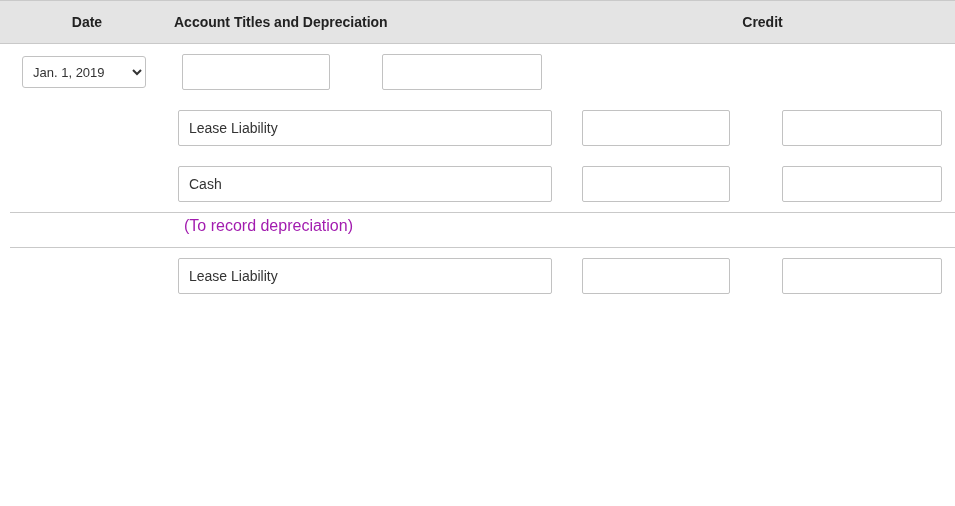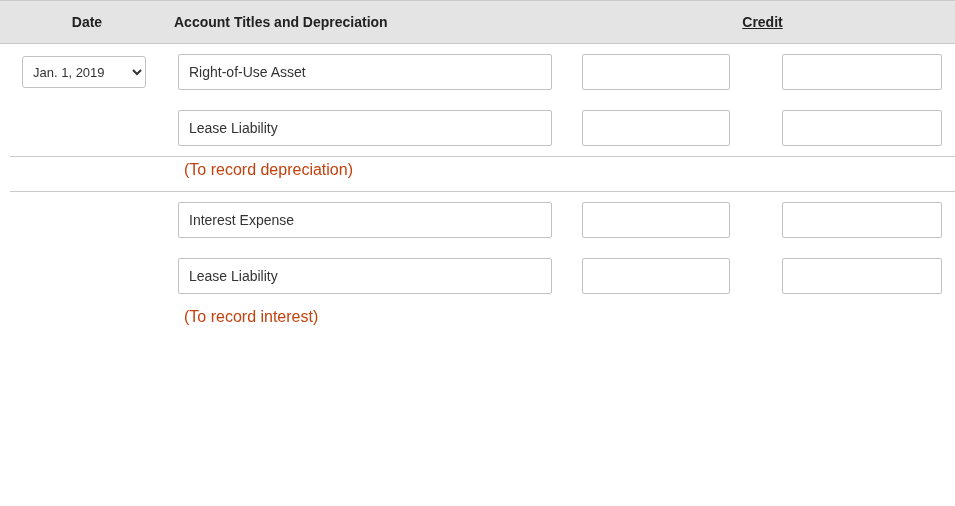--- a/index.html
+++ b/index.html
@@ -18,21 +18,21 @@
     border-top: 1px solid #c9c9c9;
     border-bottom: 1px solid #c9c9c9;
     height: 44px;
     align-items: center;
     font-weight: bold;
     color: #222;
   }
   .col-date   { width: 170px; text-align: center; padding-left: 4px; }
   .col-acct   { width: 400px; text-align: left;   padding-left: 4px; }
   .col-debit  { width: 190px; text-align: center; }
-  .col-credit { flex: 1;      text-align: center; text-decoration: underline; }
+  .col-credit { flex: 1;      text-align: center; }
 
   .tbody-row {
     display: flex;
     align-items: center;
     min-height: 56px;
     padding-top: 4px;
     padding-bottom: 4px;
   }
   .section-divider {
     border-top: 1px solid #c9c9c9;
@@ -69,44 +69,41 @@
   input.amt-input-credit { width: 160px; }
   
   .cell.col-credit input.amt-input-credit { margin-right: 0; }
 
   .explain-row {
     display: flex;
     padding: 4px 0 12px 0;
   }
   .explain-text {
     font-size: 16px;
-    color: #c2410c;
+    color: #a21caf;
     padding-left: 6px;
   }
 </style>
 </head>
 <body>
 
 <div class="journal">
 
   <div class="thead">
     <div class="col-date">Date</div>
     <div class="col-acct">Account Titles and Depreciation</div>
     <div class="col-credit">Credit</div>
   </div>
 
   <div class="tbody-row">
     <div class="cell col-date">
       <select class="date-select">
         <option>Jan. 1, 2019</option>
         <option>Dec. 31, 2019</option>
       </select>
-    </div>
-    <div class="cell col-acct">
-      <input class="text-input acct-input" value="Right-of-Use Asset" style="">
     </div>
     <div class="cell col-debit">
       <input class="text-input amt-input" value="" style="">
     </div>
     <div class="cell col-credit">
       <input class="text-input amt-input-credit" value="" style="">
     </div>
   </div>
 
   <div class="tbody-row">
@@ -115,60 +112,54 @@
       <input class="text-input acct-input" value="Lease Liability" style="">
     </div>
     <div class="cell col-debit">
       <input class="text-input amt-input" value="" style="">
     </div>
     <div class="cell col-credit">
       <input class="text-input amt-input-credit" value="" style="">
     </div>
   </div>
 
+  <div class="tbody-row">
+    <div class="cell col-date"></div>
+    <div class="cell col-acct">
+      <input class="text-input acct-input" value="Cash" style="">
+    </div>
+    <div class="cell col-debit">
+      <input class="text-input amt-input" value="" style="">
+    </div>
+    <div class="cell col-credit">
+      <input class="text-input amt-input-credit" value="" style="">
+    </div>
+  </div>
 
   <div class="section-divider"></div>
 
 
 
   <div class="explain-row">
     <div class="cell col-date"></div>
     <div class="cell col-acct">
       <span class="explain-text">(To record depreciation)</span>
     </div>
   </div>
 
   <div class="section-divider"></div>
 
-  <div class="tbody-row">
-    <div class="cell col-date"></div>
-    <div class="cell col-acct">
-      <input class="text-input acct-input" value="Interest Expense" style="">
-    </div>
-    <div class="cell col-debit">
-      <input class="text-input amt-input" value="" style="">
-    </div>
-    <div class="cell col-credit">
-      <input class="text-input amt-input-credit" value="" style="">
-    </div>
-  </div>
 
   <div class="tbody-row">
     <div class="cell col-date"></div>
     <div class="cell col-acct">
       <input class="text-input acct-input" value="Lease Liability" style="">
     </div>
     <div class="cell col-debit">
       <input class="text-input amt-input" value="" style="">
     </div>
     <div class="cell col-credit">
       <input class="text-input amt-input-credit" value="" style="">
     </div>
   </div>
 
-  <div class="explain-row">
-    <div class="cell col-date"></div>
-    <div class="cell col-acct">
-      <span class="explain-text">(To record interest)</span>
-    </div>
-  </div>
 
 </div>
 
 </body></html>

